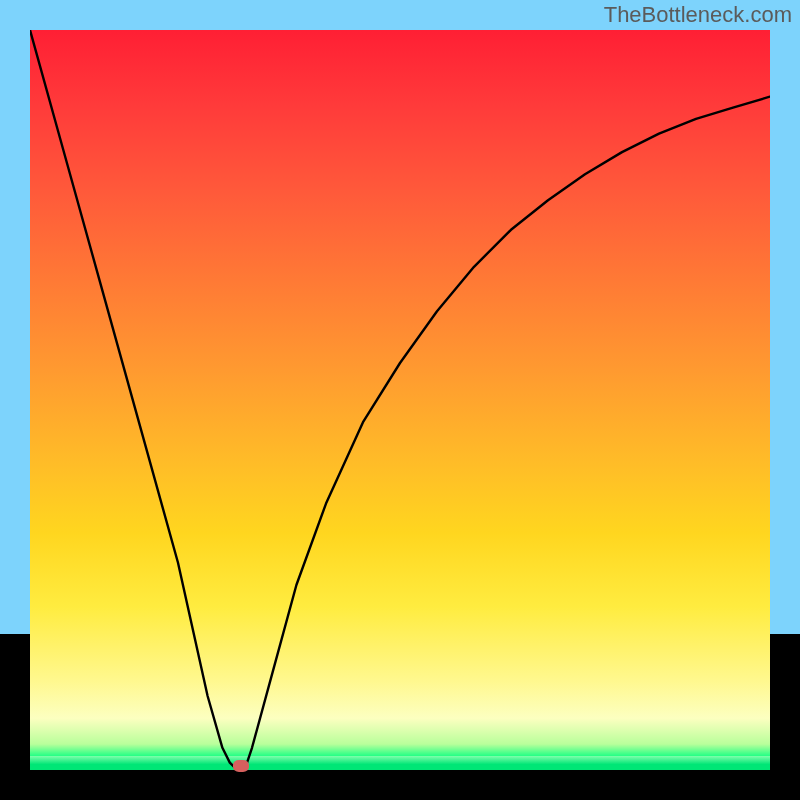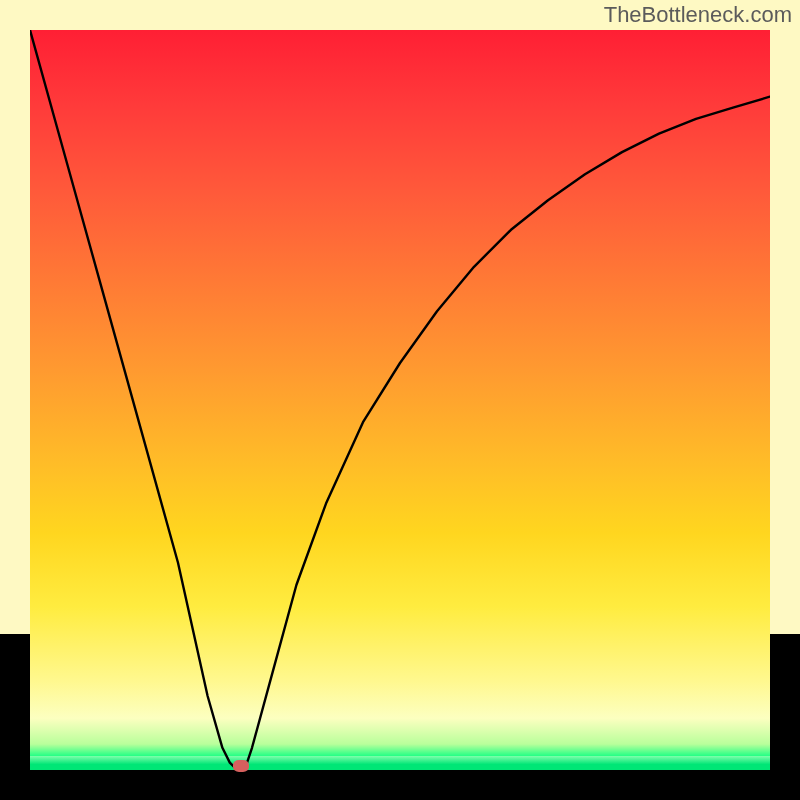--- a/index.html
+++ b/index.html
@@ -8,21 +8,21 @@
     width: 800px;
     height: 800px;
     background: #000;
     overflow: hidden;
     font-family: Arial, Helvetica, sans-serif;
   }
   .frame {
     position: relative;
     width: 800px;
     height: 634px;
-    background: #fef9c3;
+    background: #7dd3fc;
   }
   .attribution {
     position: absolute;
     top: 2px;
     right: 8px;
     color: #5b5b5b;
     font-size: 22px;
     font-weight: 400;
     letter-spacing: 0px;
     z-index: 10;

